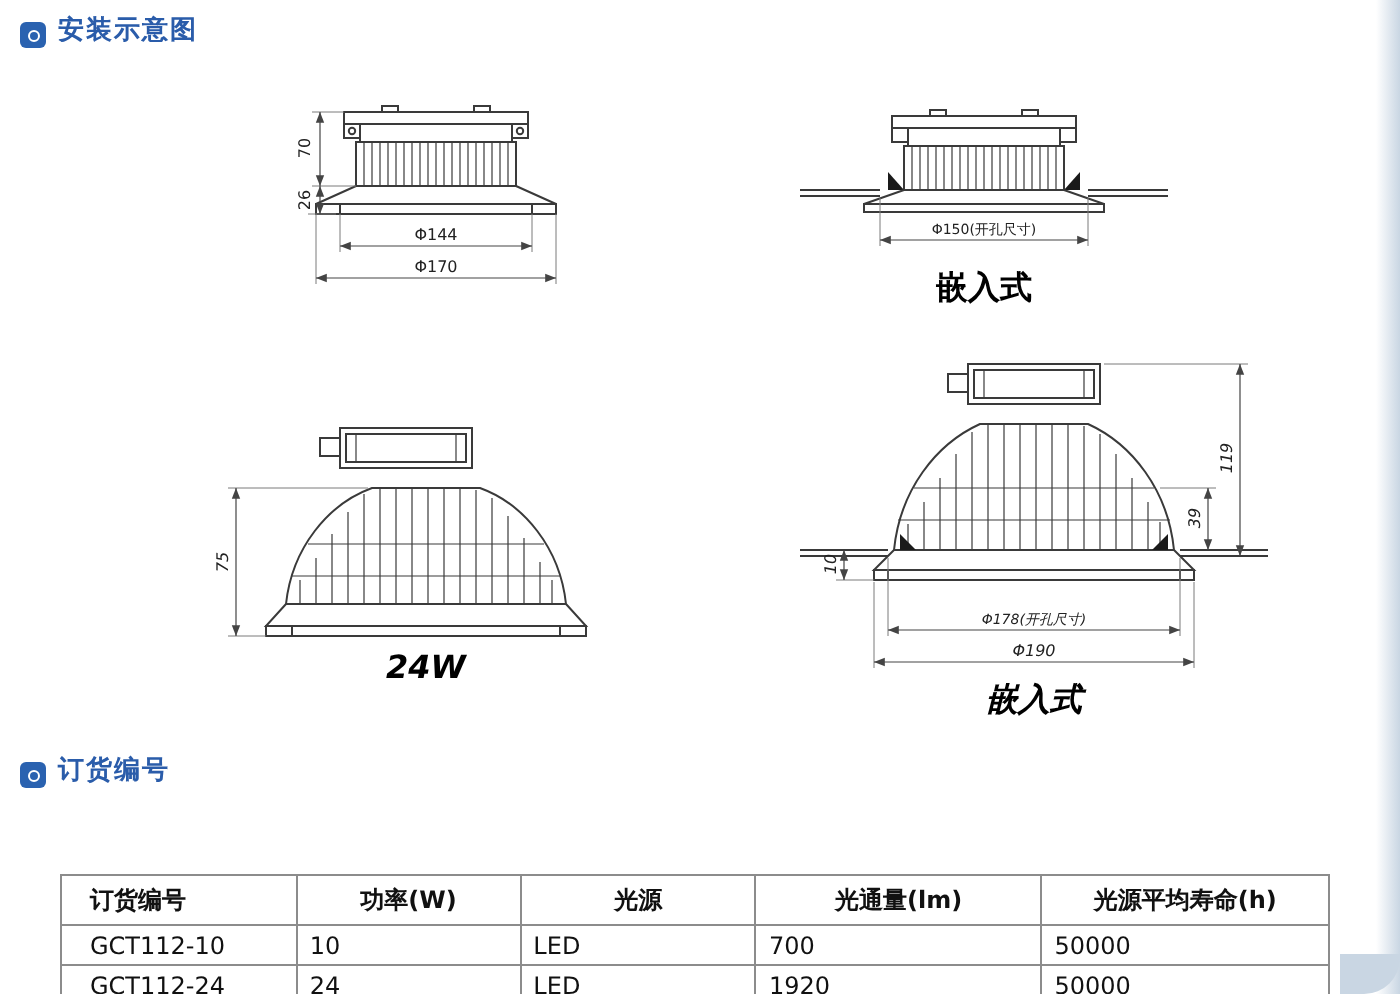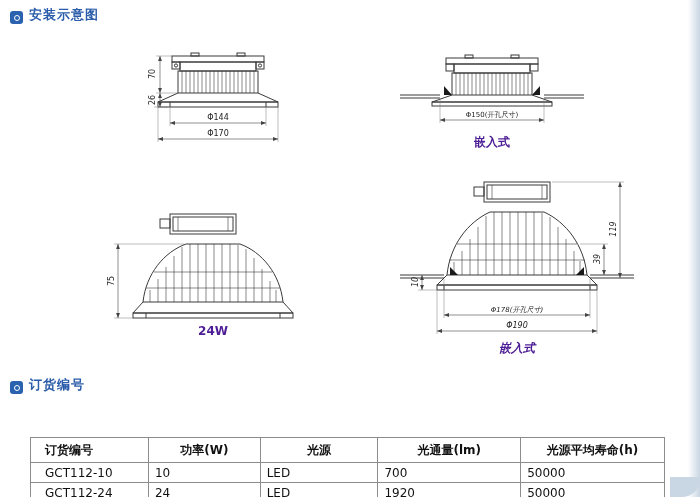--- a/index.html
+++ b/index.html
@@ -8,21 +8,21 @@
   .edge-right{position:absolute;top:0;right:0;width:12px;height:100%;
     background:linear-gradient(to right,#ffffff,#c9d6e3);}
   .edge-corner{position:absolute;right:0;bottom:0;width:30px;height:20px;background:#c9d6e3;
     border-bottom-right-radius:18px;}
   .section-header{position:absolute;display:flex;align-items:flex-end;gap:6px;}
   .sec-icon{width:13px;height:13px;background:#2a62b0;border-radius:3px;
     display:flex;align-items:center;justify-content:center;flex:0 0 auto;}
   .sec-dot{width:4px;height:4px;border:1.5px solid #fff;border-radius:50%;background:transparent;}
   .sec-title{color:#2a5caa;font-weight:bold;font-size:13px;letter-spacing:1px;}
   .diagram{position:absolute;}
-  .caption{text-align:center;font-size:12px;font-weight:bold;color:#4c1d95;margin-top:2px;}
+  .caption{text-align:center;font-size:16px;font-weight:bold;color:#000000;margin-top:2px;}
   svg{display:block;}
   .body{fill:none;stroke:#3a3a3a;stroke-width:1;}
   .fin{fill:none;stroke:#3a3a3a;stroke-width:0.6;}
   .dim{stroke:#444;stroke-width:0.6;fill:none;}
   .ext{stroke:#7a7a7a;stroke-width:0.5;fill:none;}
   .dark{fill:#1a1a1a;stroke:none;}
   svg text{font-family:"DejaVu Sans","Liberation Sans",sans-serif;font-size:8px;fill:#222;}
   svg text.small{font-size:7px;}
   .order-table{position:absolute;left:30px;top:437px;width:635px;border-collapse:collapse;
     font-size:12px;color:#111;border:1px solid #8c8c8c;border-bottom:2px solid #2a5caa;}
@@ -118,21 +118,21 @@
       <rect class="body" x="60" y="52" width="120" height="4"></rect>
 
       <line class="ext" x1="68" y1="49" x2="68" y2="73"></line>
       <line class="ext" x1="172" y1="49" x2="172" y2="73"></line>
       <line class="dim" x1="68" y1="70" x2="172" y2="70" marker-start="url(#ar2)" marker-end="url(#ar2)"></line>
       <text x="120" y="67" text-anchor="middle" class="small">Φ150(开孔尺寸)</text>
     </svg>
     <div class="caption">嵌入式</div>
   </div>
 
-  <div class="diagram" style="left:88px;top:202px;width:250px;">
+  <div class="diagram" style="left:88px;top:202px;width:250px;font-style:italic;">
     <svg width="250" height="120" viewBox="0 0 250 120">
       <defs>
         <marker id="ar3" viewBox="0 0 10 10" refX="9" refY="5" markerWidth="6" markerHeight="6" markerUnits="userSpaceOnUse" orient="auto-start-reverse">
           <path d="M0,1.5 L9,5 L0,8.5 z" fill="#444"></path>
         </marker>
       </defs>
 
       <rect class="body" x="82" y="12" width="66" height="20"></rect>
       <rect class="body" x="85" y="15" width="60" height="14"></rect>
       <rect class="body" x="72" y="17" width="10" height="9"></rect>

